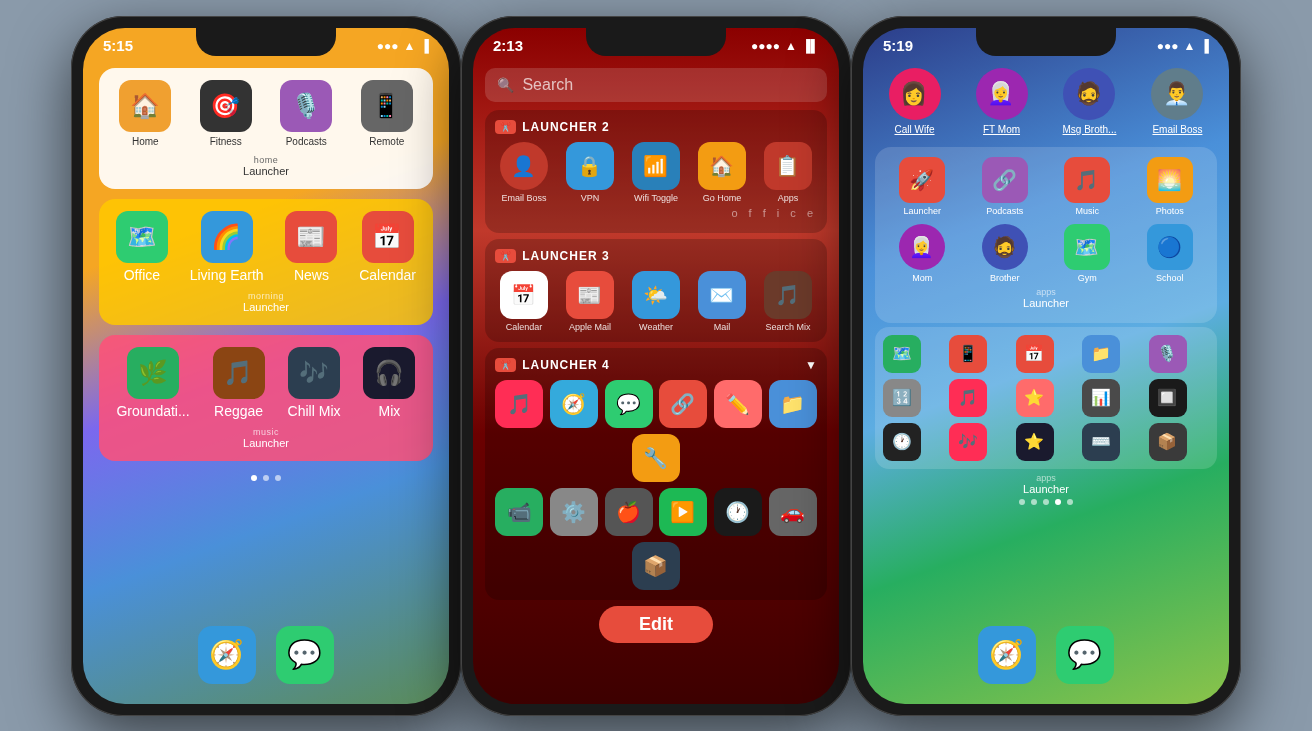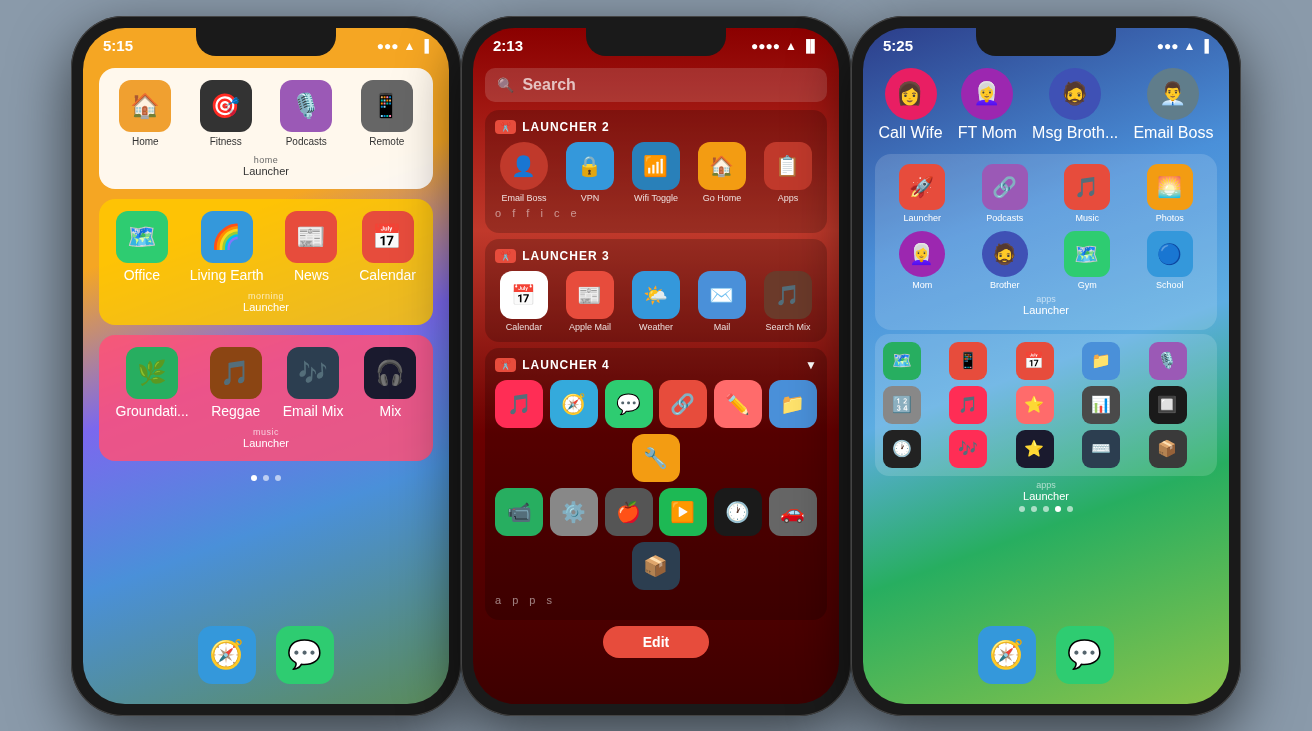--- a/index.html
+++ b/index.html
@@ -223,21 +223,20 @@
     }
 
     .search-icon-placeholder {
       color: rgba(255,255,255,0.7);
       font-size: 14px;
     }
 
     .search-text {
       color: rgba(255,255,255,0.7);
       font-size: 16px;
-      font-weight: bold;
     }
 
     .launcher-section {
       margin: 6px 12px;
       background: rgba(0,0,0,0.2);
       border-radius: 14px;
       padding: 10px;
     }
 
     .launcher-header {
@@ -294,34 +293,34 @@
     }
 
     .launcher-app-label {
       font-size: 9px;
       color: rgba(255,255,255,0.85);
       text-align: center;
       max-width: 50px;
     }
 
     .section-label {
-      text-align: left;
+      text-align: right;
       letter-spacing: 4px;
       color: rgba(255,255,255,0.5);
       font-size: 11px;
       margin: 4px 0;
     }
 
     .edit-button {
       background: #e74c3c;
       color: white;
       border: none;
       border-radius: 20px;
       padding: 8px 40px;
-      font-size: 14px;
+      font-size: 18px;
       font-weight: 600;
       display: block;
       margin: 6px auto;
     }
 
     
     .phone3-screen {
       background: linear-gradient(160deg, #2c3e8a 0%, #4a90d9 30%, #5dade2 50%, #27ae60 70%, #8bc34a 100%);
     }
 
@@ -344,23 +343,24 @@
       height: 52px;
       border-radius: 50%;
       display: flex;
       align-items: center;
       justify-content: center;
       font-size: 22px;
       overflow: hidden;
     }
 
     .contact-label {
-      font-size: 16px;
+      font-size: 10px;
       color: white;
       text-align: center;
+      text-decoration: underline;
     }
 
     .apps-grid-section {
       margin: 4px 12px;
       background: rgba(255,255,255,0.15);
       border-radius: 16px;
       padding: 10px;
     }
 
     .apps-grid {
@@ -499,21 +499,21 @@
             <div class="app-icon-item">
               <div class="app-icon" style="background:#27ae60;">🌿</div>
               <span class="app-label-white">Groundati...</span>
             </div>
             <div class="app-icon-item">
               <div class="app-icon" style="background:#8B4513;">🎵</div>
               <span class="app-label-white">Reggae</span>
             </div>
             <div class="app-icon-item">
               <div class="app-icon" style="background:#2c3e50;">🎶</div>
-              <span class="app-label-white">Email Mix</span>
+              <span class="app-label-white">Chill Mix</span>
             </div>
             <div class="app-icon-item">
               <div class="app-icon" style="background:#1a1a2e;">🎧</div>
               <span class="app-label-white">Mix</span>
             </div>
           </div>
           <div class="widget-footer widget-footer-white">
             <div class="widget-footer-label" style="color:rgba(255,255,255,0.7);">music</div>
             <div class="widget-footer-title" style="color:white;">Launcher</div>
           </div>
@@ -655,33 +655,32 @@
           <div class="launcher-app-item">
             <div class="launcher-app-icon" style="background:#1a1a1a;">🕐</div>
           </div>
           <div class="launcher-app-item">
             <div class="launcher-app-icon" style="background:#666;">🚗</div>
           </div>
           <div class="launcher-app-item">
             <div class="launcher-app-icon" style="background:#2c3e50;">📦</div>
           </div>
         </div>
-        <div class="section-label">a p p s</div>
       </div>
 
       <button class="edit-button">Edit</button>
     </div>
   </div>
 
   <div class="phone">
     <div class="phone-screen phone3-screen">
       <div class="notch"></div>
 
       <div class="status-bar">
-        <span class="status-time">5:25</span>
+        <span class="status-time">5:19</span>
         <div class="status-icons">
           <span>●●●</span>
           <span>▲</span>
           <span>▐</span>
         </div>
       </div>
 
       <div class="contacts-row">
         <div class="contact-item">
           <div class="contact-avatar" style="background:#e91e63;">👩</div>

